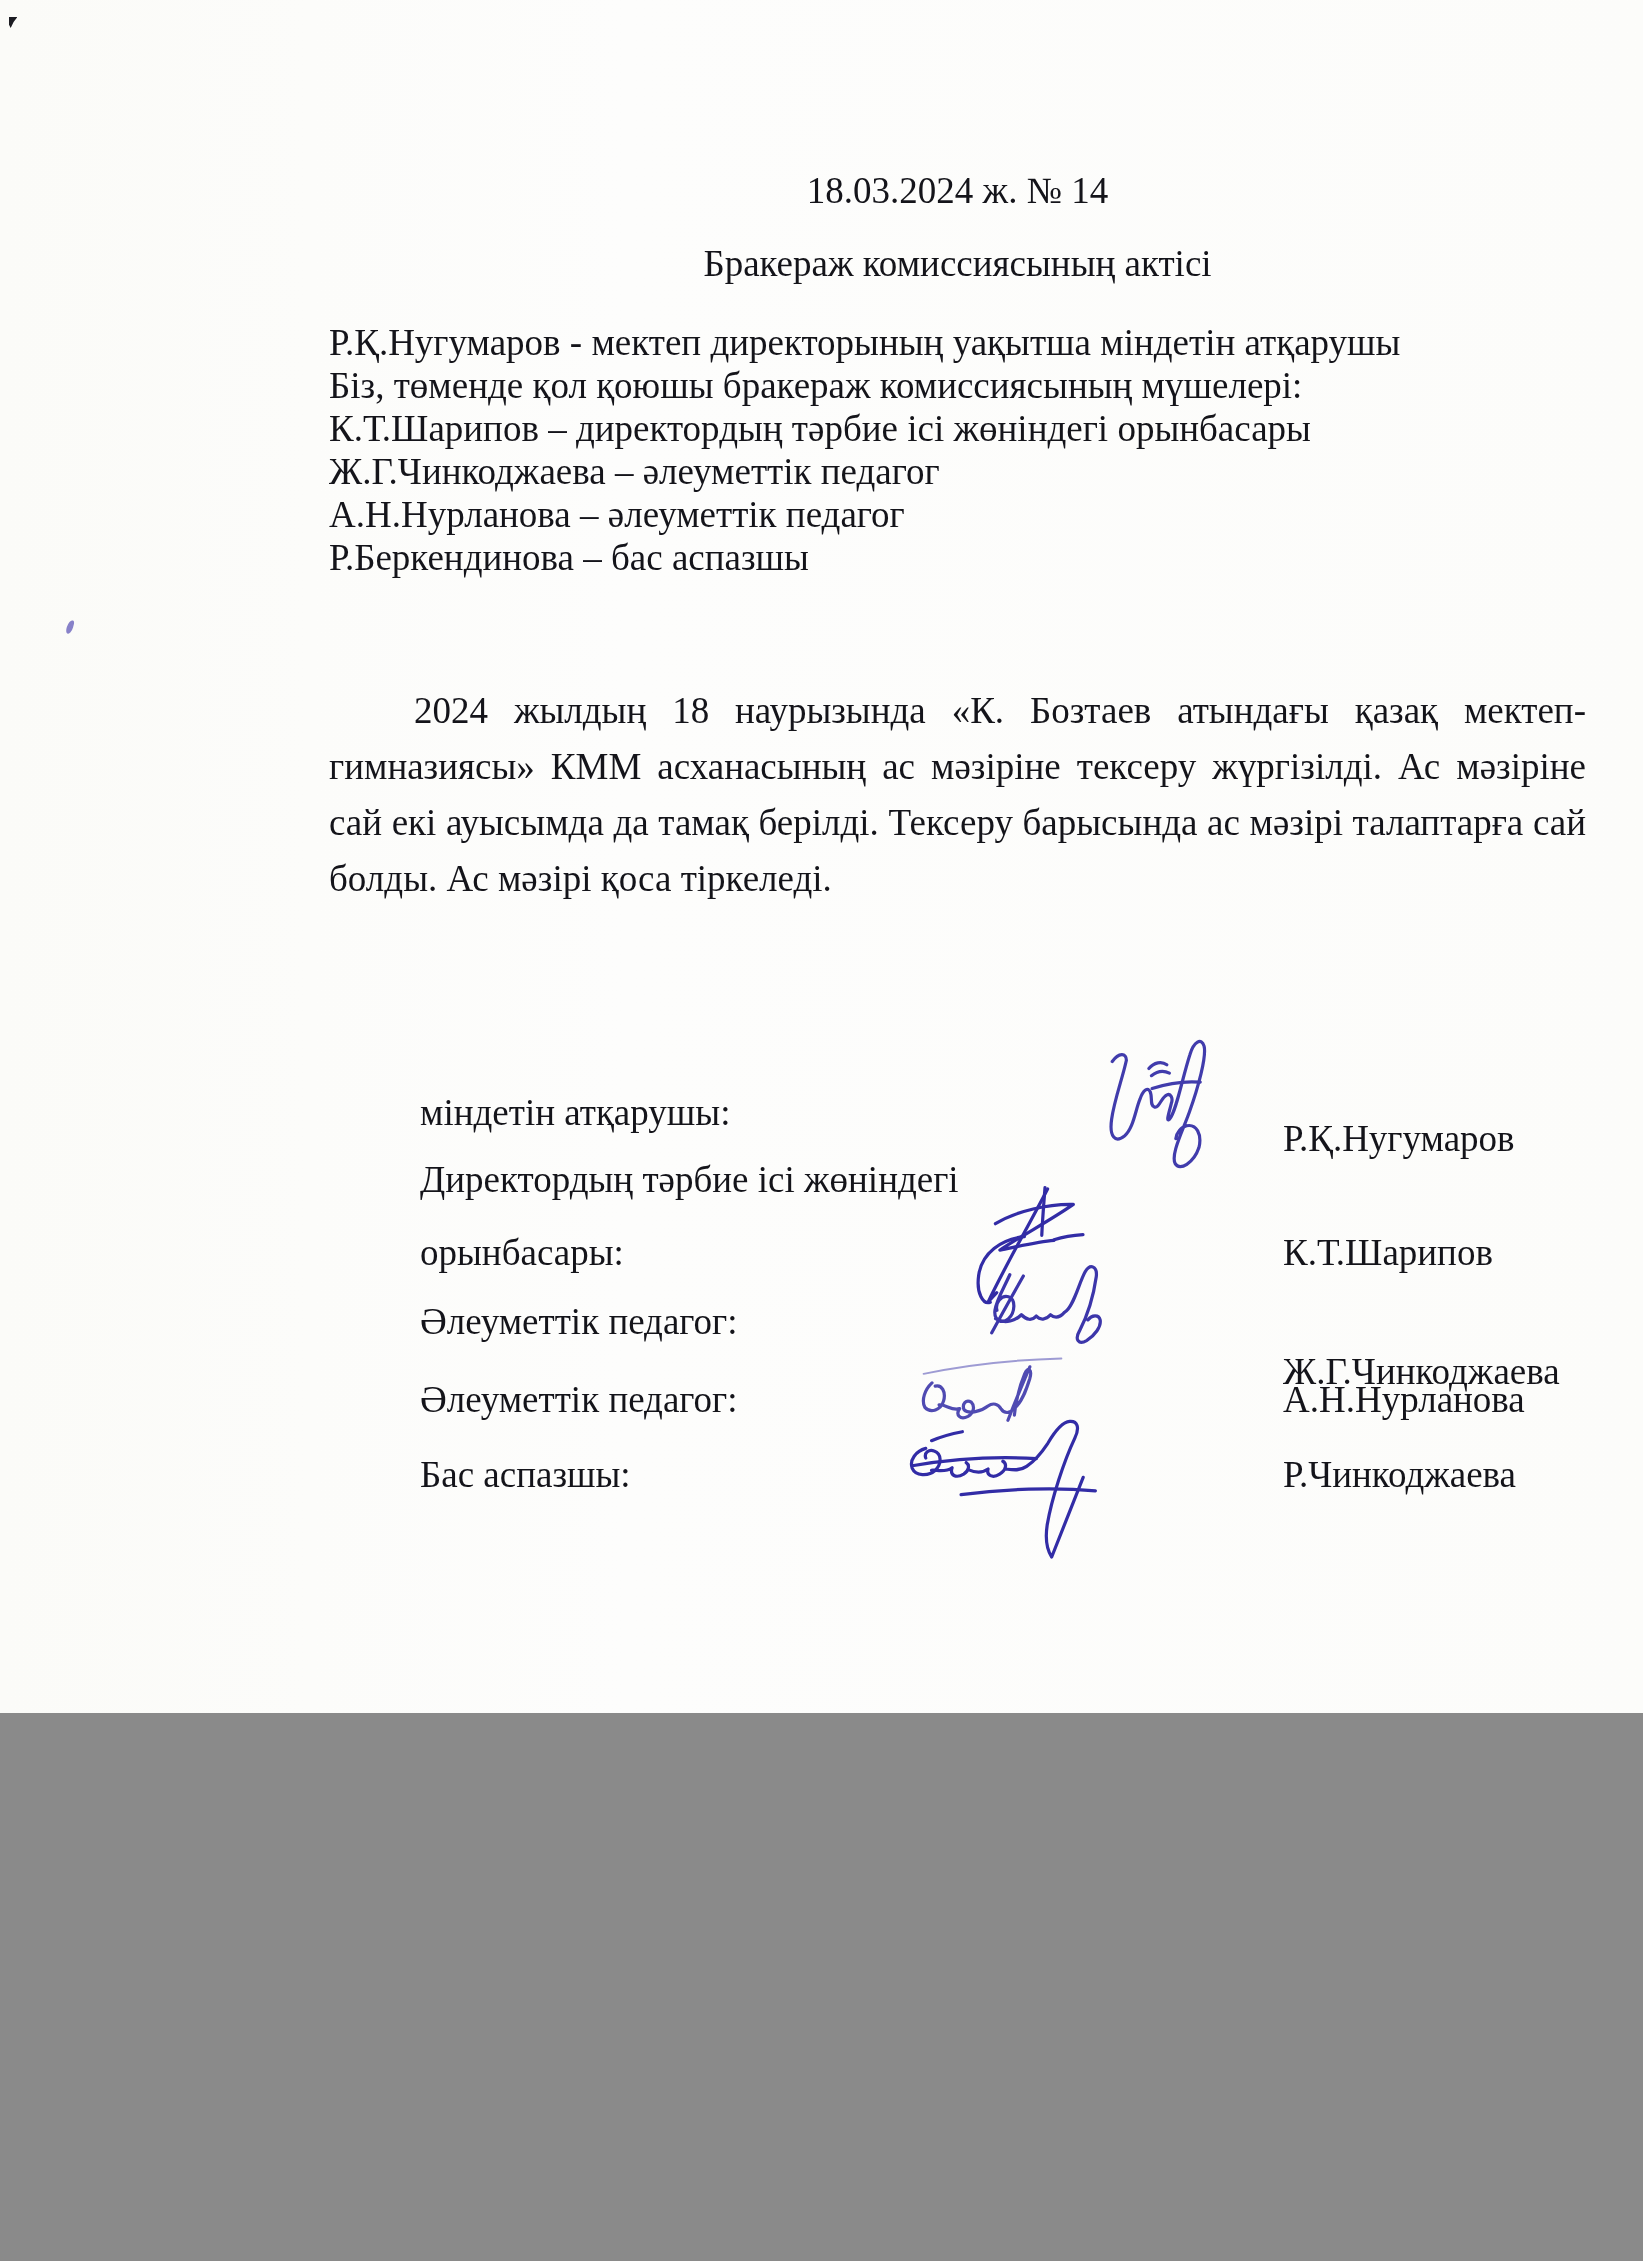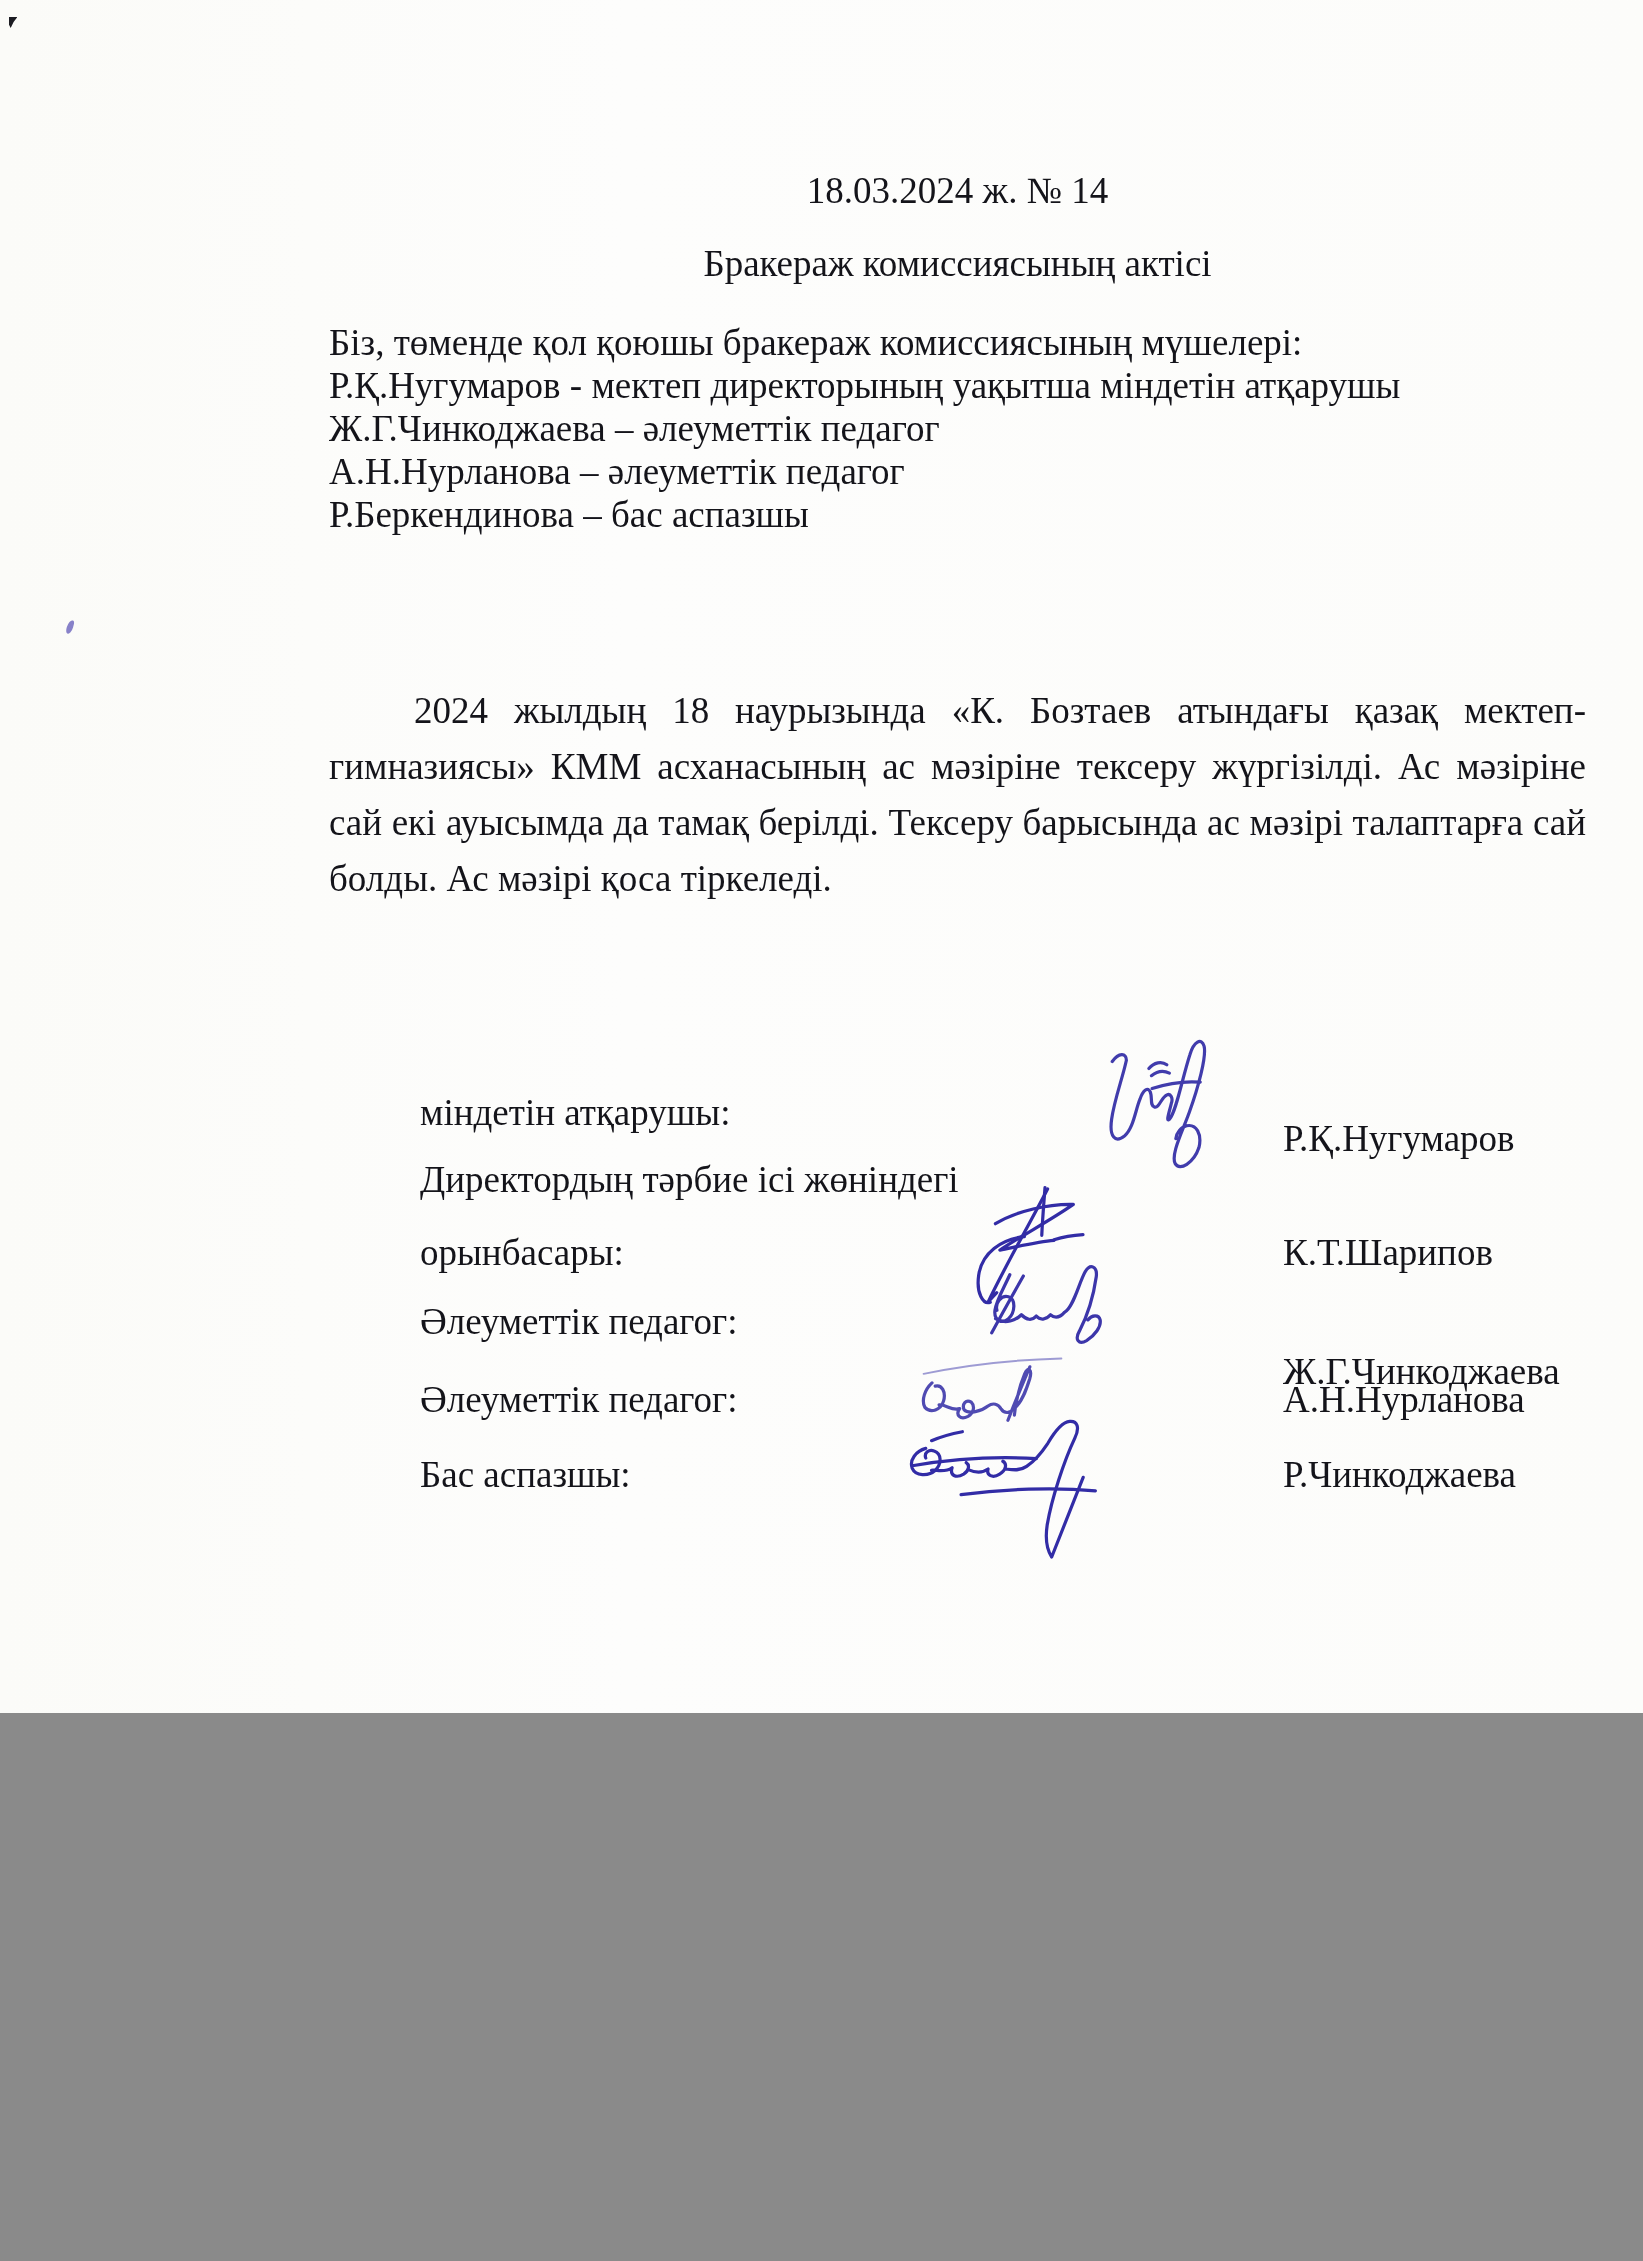--- a/index.html
+++ b/index.html
@@ -44,22 +44,23 @@
 <div class="page">
 
   <div class="speck-corner"></div>
   <div class="speck-ink"></div>
 
   <div class="txt center-col" style="top:169px;">18.03.2024 ж. № 14</div>
 
   <div class="txt center-col" style="top:242px;">Бракераж комиссиясының актісі</div>
 
   <div class="members">
+    <div>Р.Қ.Нугумаров - мектеп директорының уақытша міндетін атқарушы</div>
     <div>Біз, төменде қол қоюшы бракераж комиссиясының мүшелері:</div>
-    <div>Р.Қ.Нугумаров - мектеп директорының уақытша міндетін атқарушы</div>
+    <div>К.Т.Шарипов – директордың тәрбие ісі жөніндегі орынбасары</div>
     <div>Ж.Г.Чинкоджаева – әлеуметтік педагог</div>
     <div>А.Н.Нурланова – әлеуметтік педагог</div>
     <div>Р.Беркендинова – бас аспазшы</div>
   </div>
 
   <div class="para">2024 жылдың 18 наурызында «К. Бозтаев атындағы қазақ мектеп-гимназиясы» КММ асханасының ас мәзіріне тексеру жүргізілді. Ас мәзіріне сай екі ауысымда да тамақ берілді. Тексеру барысында ас мәзірі талаптарға сай болды. Ас мәзірі қоса тіркеледі.</div>
 
   <div class="sig-label" style="top:1094px;">міндетін атқарушы:</div>
   <div class="sig-label" style="top:1161px;">Директордың тәрбие ісі жөніндегі</div>
   <div class="sig-label" style="top:1234px;">орынбасары:</div>

